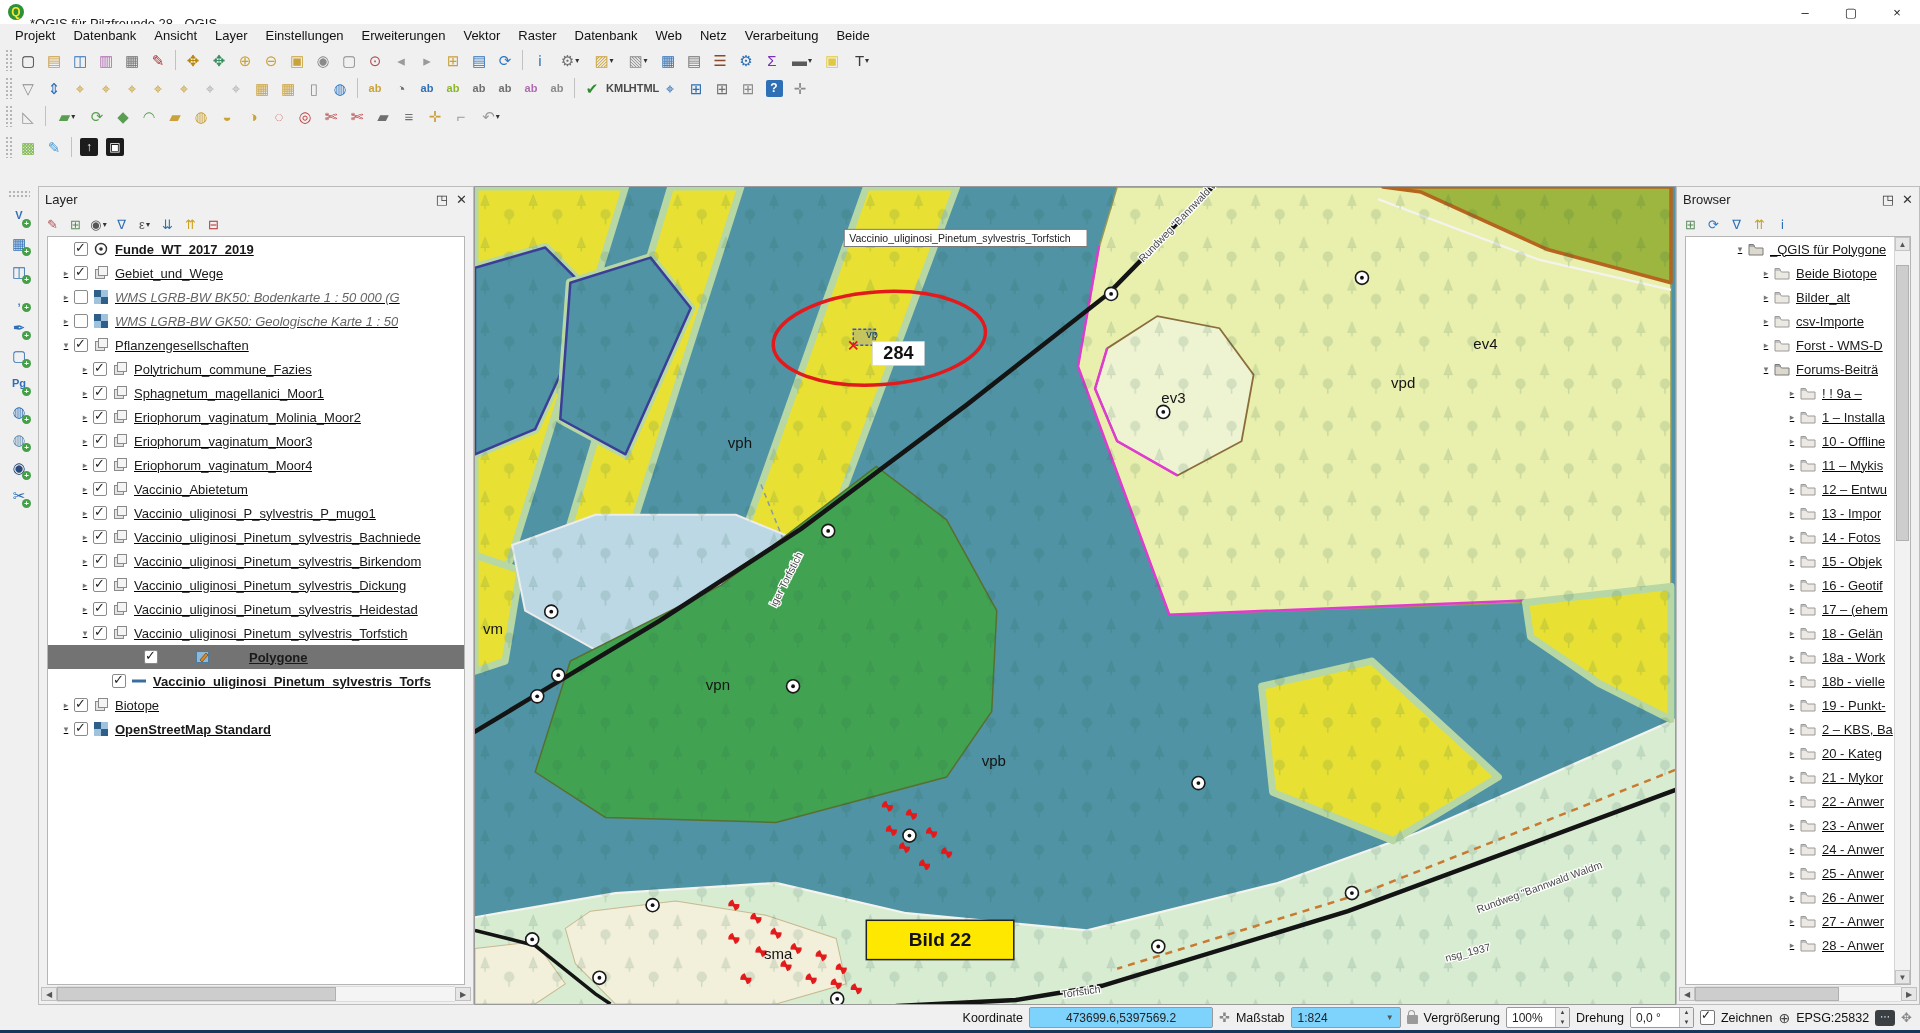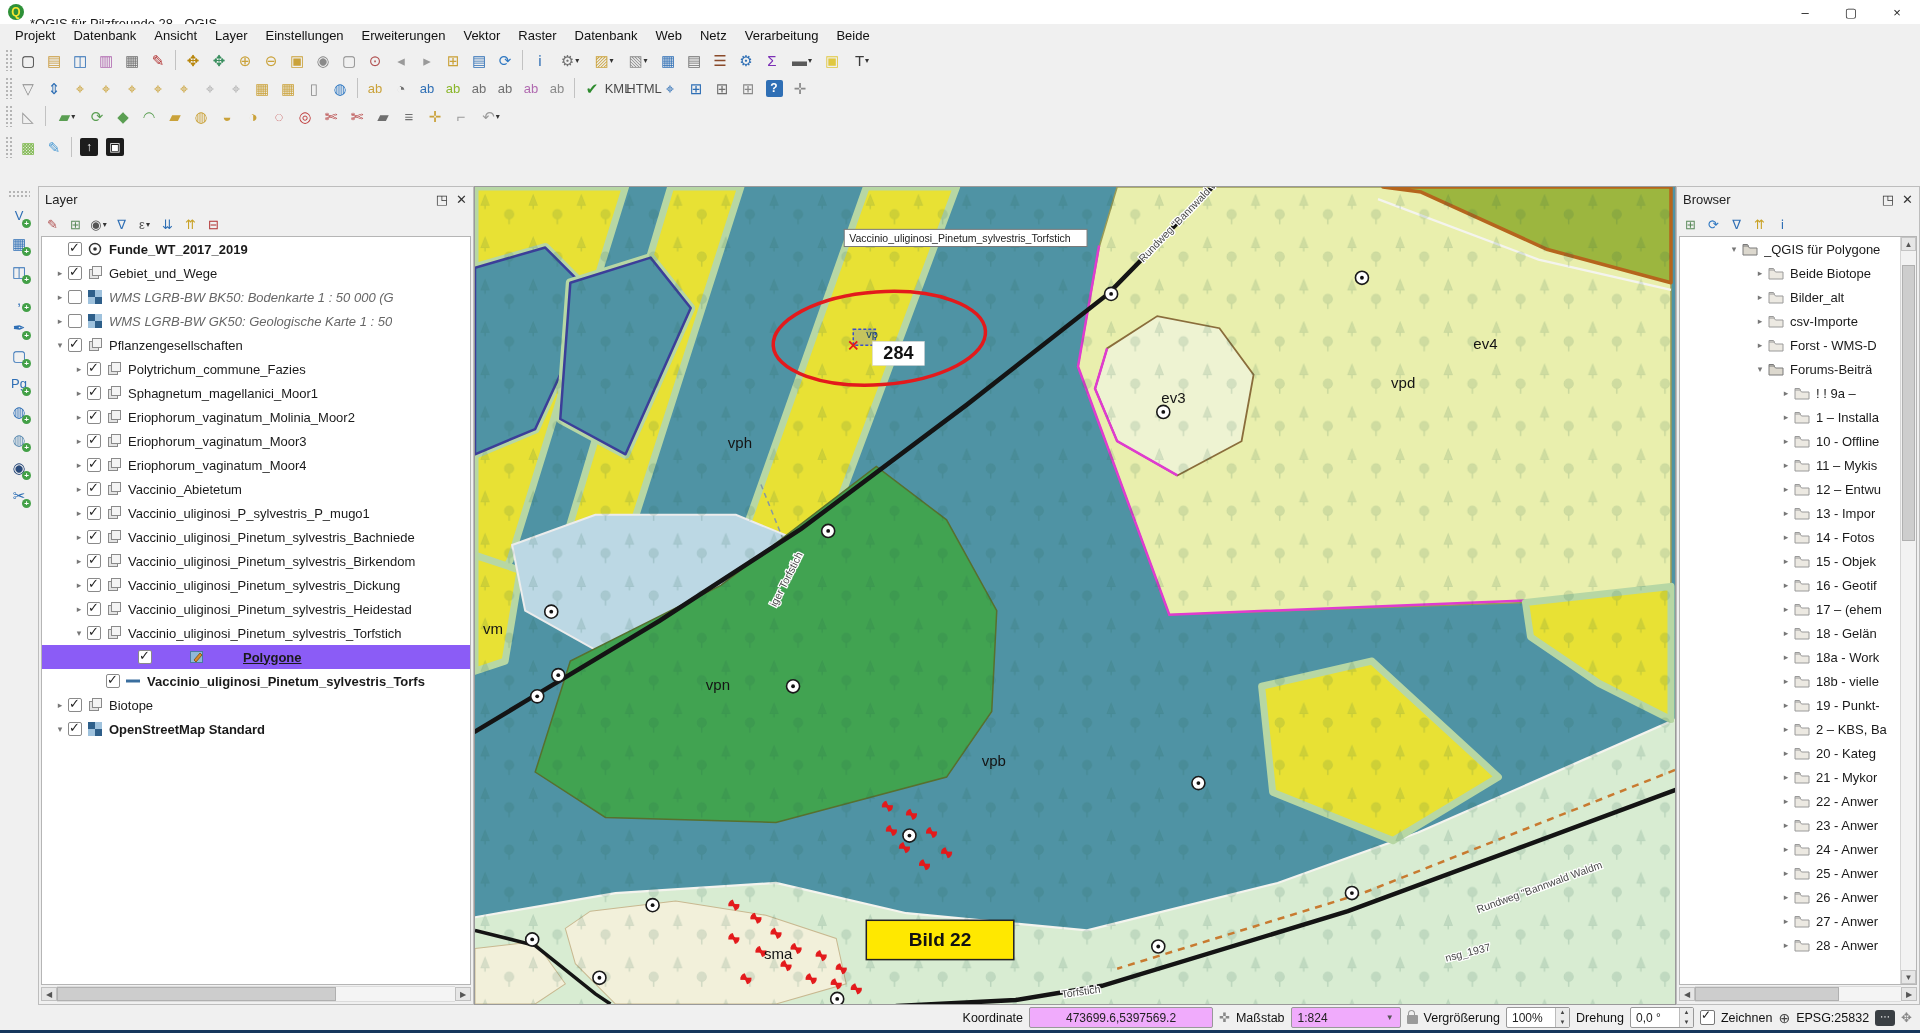--- a/index.html
+++ b/index.html
@@ -15,21 +15,21 @@
   
   .menubar{position:absolute;left:0;top:24px;width:100%;height:22px;background:#f0f0f0;display:flex;align-items:center;padding-left:6px;box-sizing:border-box;}
   .menu-item{font-size:13px;color:#111;padding:2px 9px;}
 
   
   .tbzone{position:absolute;left:0;top:46px;width:100%;height:140px;background:#f0f0f0;border-bottom:1px solid #c8c8c8;}
   .tbrow{display:flex;align-items:center;height:28px;padding-left:2px;}
   .tbrow4{height:34px;}
   .tb-btn{width:24px;height:24px;margin:0 1px;border:1px solid transparent;border-radius:2px;display:flex;align-items:center;justify-content:center;position:relative;background:transparent;padding:0;}
   .tb-btn .g{font-size:15px;line-height:1;}
-  .tb-btn .g.small{font-size:13px;font-weight:normal;}
+  .tb-btn .g.small{font-size:11px;font-weight:bold;}
   .tb-btn .caret{font-size:8px;color:#333;margin-left:1px;}
   .tb-btn.with-caret{width:32px;}
   .tb-btn.chip-dark .g{background:#1c1c1c;color:#fff;width:18px;height:18px;border-radius:2px;font-size:12px;line-height:18px;text-align:center;}
   .tb-btn.chip-help .g{background:#2f6fb5;color:#fff;width:17px;height:17px;border-radius:2px;font-size:12px;font-weight:bold;line-height:17px;text-align:center;}
   .tb-sep{width:1px;height:20px;background:#c2c2c2;margin:0 4px;}
   .tb-grip{width:7px;height:22px;margin:0 3px;background-image:radial-gradient(#b5b5b5 1px, transparent 1.2px);background-size:4px 4px;}
   .badge-add{position:relative;}
   .badge-add::after{content:"+";position:absolute;right:-1px;bottom:-2px;width:9px;height:9px;background:#43a047;color:#fff;font-size:8px;font-weight:bold;line-height:9px;text-align:center;border-radius:50%;}
 
   
@@ -39,28 +39,28 @@
   .rail-grip{width:22px;height:7px;margin-bottom:4px;background-image:radial-gradient(#b5b5b5 1px, transparent 1.2px);background-size:4px 4px;}
 
   .panel{position:absolute;top:0;height:100%;background:#f0f0f0;border:1px solid #bdbdbd;box-sizing:border-box;display:flex;flex-direction:column;}
   .panel-hdr{height:25px;display:flex;align-items:center;padding:0 6px;flex:0 0 auto;}
   .panel-title{font-size:13px;color:#222;}
   .panel-hdr-btns{margin-left:auto;display:flex;gap:8px;}
   .phb{font-size:13px;color:#333;line-height:1;}
   .panel-tools{height:24px;display:flex;align-items:center;padding-left:2px;flex:0 0 auto;}
   .panel-tools .tb-btn{width:21px;height:21px;}
   .panel-tools .tb-btn .g{font-size:13px;}
-  .tree{flex:1 1 auto;background:#ffffff;border:1px solid #b5b5b5;margin:0 2px;overflow:hidden;position:relative;}
+  .tree{flex:1 1 auto;background:#ffffff;border:1px solid #b5b5b5;margin:0 8px;overflow:hidden;position:relative;text-decoration:underline;}
   .hscroll{flex:0 0 auto;height:16px;margin:1px 2px 2px 2px;background:#f0f0f0;display:flex;align-items:center;}
   .hs-arrow{width:16px;height:14px;background:#e6e6e6;border:1px solid #c0c0c0;font-size:8px;color:#555;text-align:center;line-height:14px;box-sizing:border-box;}
   .hs-track{flex:1;height:14px;background:#f4f4f4;border-top:1px solid #dcdcdc;border-bottom:1px solid #dcdcdc;position:relative;}
   .hs-thumb{position:absolute;left:0;top:0;height:100%;width:70%;background:#cdcdcd;border:1px solid #b0b0b0;box-sizing:border-box;}
 
   .trow{height:24px;display:flex;align-items:center;white-space:nowrap;overflow:hidden;font-size:13px;color:#1a1a1a;}
-  .trow.sel{background:#8b5cf6;gap:32px;}
+  .trow.sel{background:#737373;gap:32px;}
   .texp{width:16px;flex:0 0 16px;text-align:center;font-size:9px;color:#777;}
   .tchk{width:14px;height:14px;flex:0 0 14px;border:1px solid #8a8a8a;background:#fff;border-radius:2px;margin-right:5px;position:relative;box-sizing:border-box;}
   .tchk.on::after{content:"✓";position:absolute;left:0px;top:-3px;font-size:13px;color:#222;}
   .tico{width:17px;height:16px;flex:0 0 17px;margin-right:5px;display:flex;align-items:center;}
   .tico svg{width:16px;height:16px;}
   .tlabel{overflow:hidden;text-overflow:clip;}
   .trow.bold .tlabel{font-weight:bold;}
   .trow.ital .tlabel{font-style:italic;color:#666;}
   .trow.und .tlabel{text-decoration:underline;}
 
@@ -93,21 +93,21 @@
   .path-label{font-family:"Liberation Sans",sans-serif;font-size:10.5px;fill:#474747;paint-order:stroke;stroke:#ffffff;stroke-width:2.5px;}
 
   
   .statusbar{position:absolute;left:0;top:1005px;width:100%;height:25px;background:#f0f0f0;display:flex;align-items:center;font-size:12px;color:#222;}
   .searchbox{position:relative;width:462px;height:20px;margin-left:3px;background:#fdfdfd;border:1px solid #a8a8a8;border-radius:2px;display:flex;align-items:center;flex:0 0 auto;}
   .mag-icon{width:8px;height:8px;border:1.5px solid #7a7a7a;border-radius:50%;margin:0 4px 0 6px;position:relative;flex:0 0 auto;}
   .mag-icon::after{content:"";position:absolute;left:7px;top:7px;width:5px;height:1.5px;background:#7a7a7a;transform:rotate(45deg);}
   .search-ph{color:#8a8a8a;font-size:12px;}
   .sb-right{margin-left:auto;display:flex;align-items:center;gap:6px;padding-right:8px;}
   .sb-label{font-size:12.5px;color:#111;}
-  .sb-input{height:19px;background:#f0abfc;border:1px solid #999;border-radius:2px;font-size:12px;display:flex;align-items:center;justify-content:center;padding:0 6px;}
+  .sb-input{height:19px;background:#7dd3fc;border:1px solid #999;border-radius:2px;font-size:12px;display:flex;align-items:center;justify-content:center;padding:0 6px;}
   .sb-combo{width:96px;justify-content:space-between;gap:28px;}
   .sb-combo .cv{font-size:12px;}
   .sb-combo .ca{font-size:8px;color:#555;}
   .spin{display:flex;align-items:stretch;height:19px;border:1px solid #999;border-radius:2px;background:#fff;}
   .spin .val{padding:0 5px;display:flex;align-items:center;font-size:12px;min-width:38px;}
   .spin .arrows{width:13px;border-left:1px solid #bbb;display:flex;flex-direction:column;}
   .spin .arrows span{flex:1;font-size:6px;line-height:9px;text-align:center;color:#444;background:#ececec;}
   .lock-icon{width:11px;height:9px;background:#9a9a9a;border-radius:1px;position:relative;margin-top:4px;}
   .lock-icon::before{content:"";position:absolute;left:1.5px;top:-5px;width:5px;height:5px;border:1.5px solid #9a9a9a;border-bottom:none;border-radius:4px 4px 0 0;}
   .sb-check{width:13px;height:13px;border:1px solid #777;background:#fff;border-radius:2px;position:relative;}

